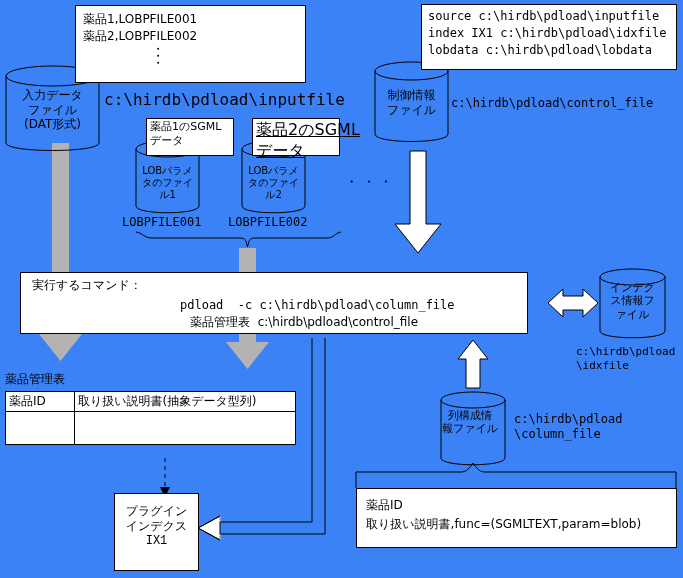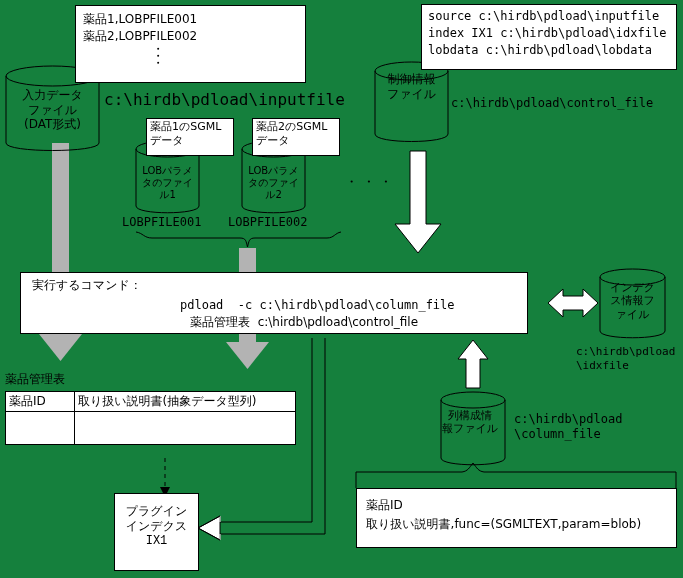--- a/index.html
+++ b/index.html
@@ -4,21 +4,21 @@
 <style>
   html,body{margin:0;padding:0;background:#ffffff;}
   body{
     font-family:"DejaVu Sans","Liberation Sans",sans-serif;
     color:#000000;
   }
   #stage{
     position:relative;
     width:683px;
     height:578px;
-    background:#15803d;
+    background:#3b82f6;
     overflow:hidden;
   }
   .box{
     position:absolute;
     border:1px solid #000;
     background:#fff;
     box-sizing:border-box;
   }
   .txt{
     position:absolute;
@@ -165,34 +165,34 @@
   <div class="cyl-label jp" style="left:6px;top:88px;width:93px;">入力データ
 ファイル
 (DAT形式)</div>
   <div class="txt mono" style="left:104px;top:90px;font-size:16px;">c:\hirdb\pdload\inputfile</div>
 
   <div class="box" style="left:421px;top:4px;width:256px;height:66px;"></div>
   <div class="txt mono" style="left:428px;top:9px;">source c:\hirdb\pdload\inputfile</div>
   <div class="txt mono" style="left:428px;top:26px;">index IX1 c:\hirdb\pdload\idxfile</div>
   <div class="txt mono" style="left:428px;top:43px;">lobdata c:\hirdb\pdload\lobdata</div>
 
-  <div class="cyl-label jp" style="left:375px;top:72px;width:73px;">制御情報
+  <div class="cyl-label jp" style="left:375px;top:88px;width:73px;">制御情報
 ファイル</div>
   <div class="txt mono" style="left:451px;top:96px;">c:\hirdb\pdload\control_file</div>
 
   <div class="box" style="left:146px;top:118px;width:88px;height:38px;"></div>
   <div class="txt jp" style="left:150px;top:120px;font-size:11px;line-height:1.3;">薬品1のSGML
 データ</div>
   <div class="cyl-label jp" style="left:136px;top:165px;width:63px;font-size:10px;">LOBパラメ
 タのファイ
 ル1</div>
   <div class="txt mono" style="left:122px;top:215px;">LOBPFILE001</div>
 
   <div class="box" style="left:252px;top:118px;width:88px;height:38px;"></div>
-  <div class="txt jp" style="left:256px;top:120px;font-size:11px;line-height:1.3;">薬品2のSGML
+  <div class="txt jp" style="left:256px;top:120px;font-size:16px;line-height:1.3;text-decoration:underline;">薬品2のSGML
 データ</div>
   <div class="cyl-label jp" style="left:242px;top:165px;width:63px;font-size:10px;">LOBパラメ
 タのファイ
 ル2</div>
   <div class="txt mono" style="left:228px;top:215px;">LOBPFILE002</div>
 
   <div class="txt jp" style="left:345px;top:174px;font-size:13px;">・ ・ ・</div>
 
   <div class="box" style="left:20px;top:272px;width:508px;height:62px;"></div>
   <div class="txt jp" style="left:32px;top:278px;">実行するコマンド：</div>

